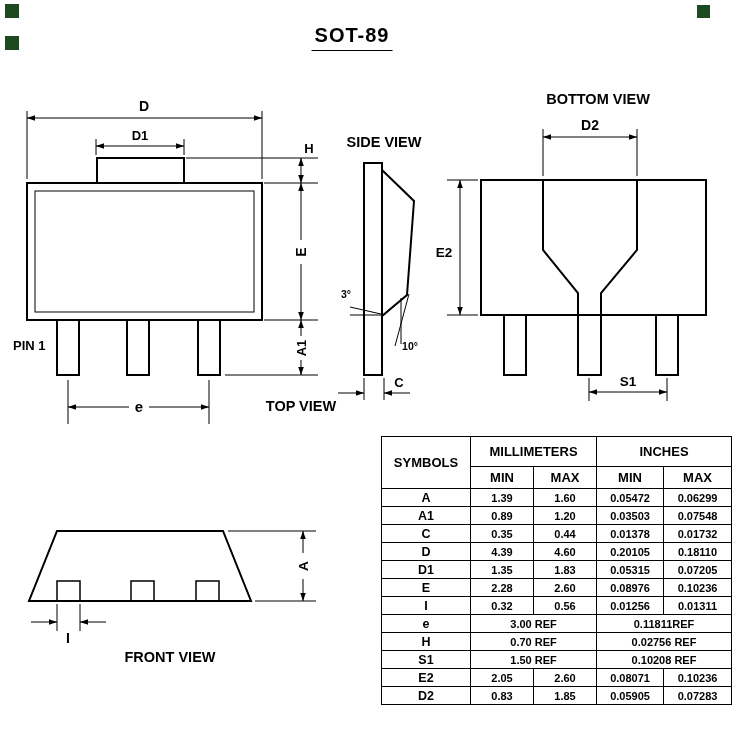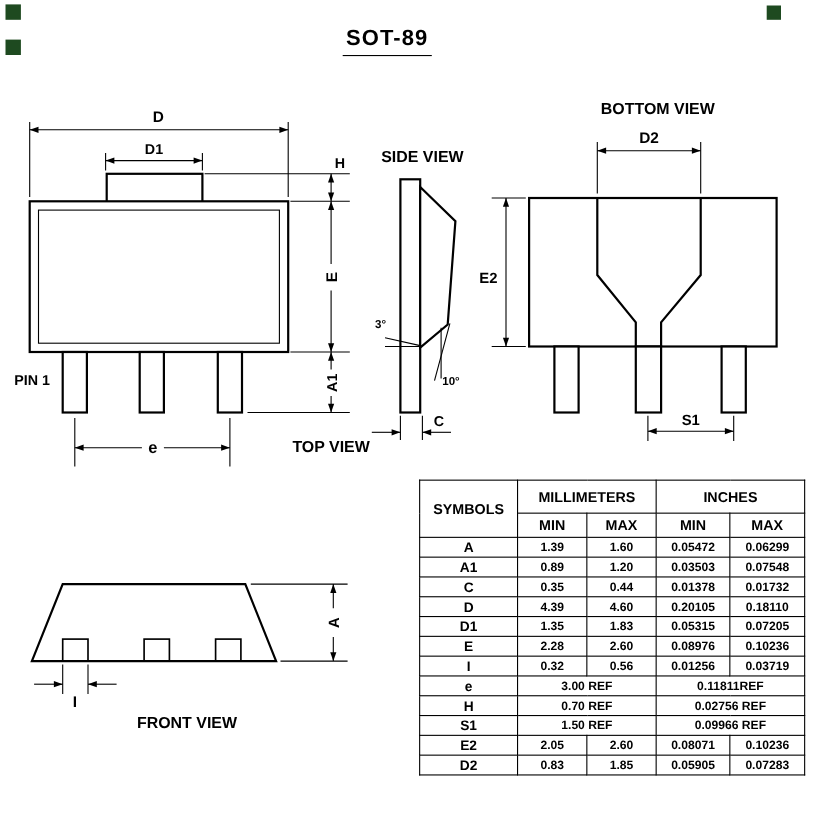--- a/index.html
+++ b/index.html
@@ -262,36 +262,36 @@
         <td class="val">2.28</td>
         <td class="val">2.60</td>
         <td class="val">0.08976</td>
         <td class="val">0.10236</td>
       </tr>
       <tr>
         <td class="sym">I</td>
         <td class="val">0.32</td>
         <td class="val">0.56</td>
         <td class="val">0.01256</td>
-        <td class="val">0.03719</td>
+        <td class="val">0.01311</td>
       </tr>
       <tr>
         <td class="sym">e</td>
         <td colspan="2" class="val">3.00 REF</td>
         <td colspan="2" class="val">0.11811REF</td>
       </tr>
       <tr>
         <td class="sym">H</td>
         <td colspan="2" class="val">0.70 REF</td>
         <td colspan="2" class="val">0.02756 REF</td>
       </tr>
       <tr>
         <td class="sym">S1</td>
         <td colspan="2" class="val">1.50 REF</td>
-        <td colspan="2" class="val">0.09966 REF</td>
+        <td colspan="2" class="val">0.10208 REF</td>
       </tr>
       <tr>
         <td class="sym">E2</td>
         <td class="val">2.05</td>
         <td class="val">2.60</td>
         <td class="val">0.08071</td>
         <td class="val">0.10236</td>
       </tr>
       <tr>
         <td class="sym">D2</td>

